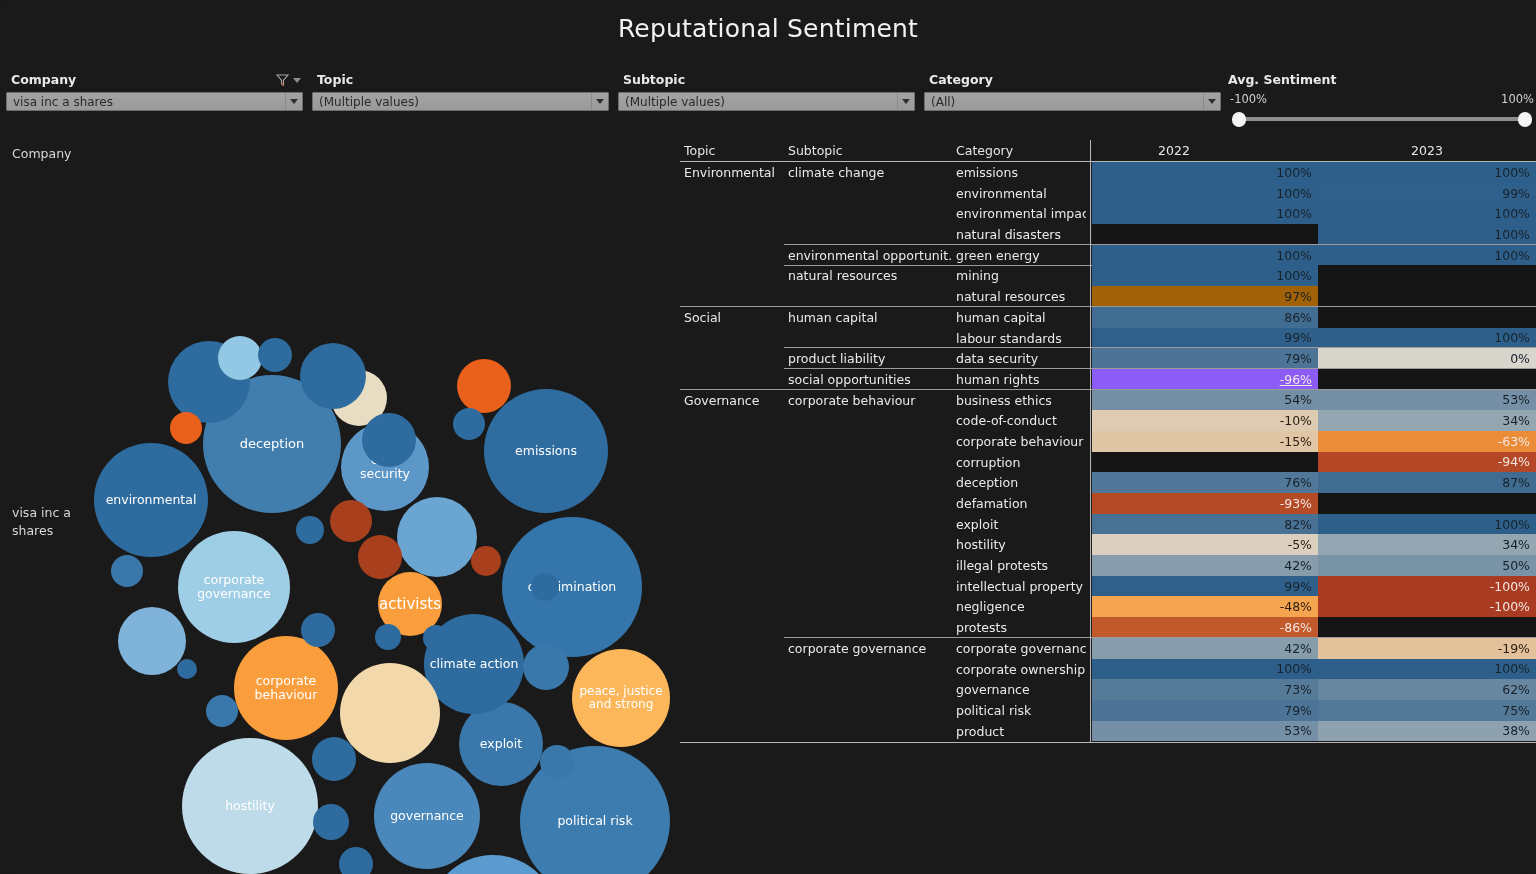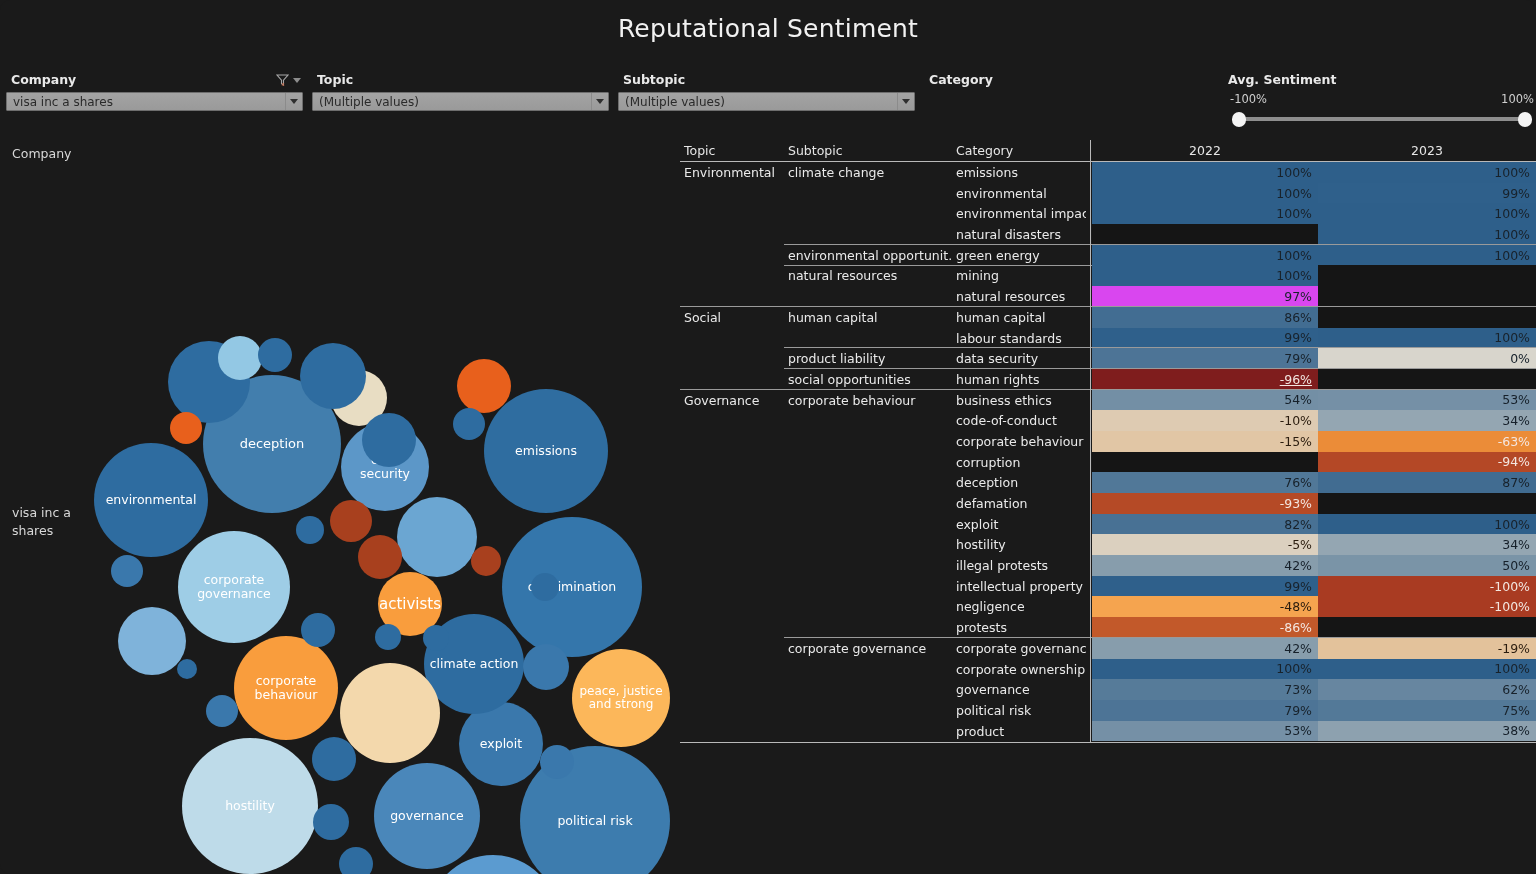--- a/index.html
+++ b/index.html
@@ -165,20 +165,24 @@
     <div class="filter" id="f2" style="left:618px;width:297px;">
       <div class="filter-label">Subtopic</div>
       <div class="filter-box">
         <span class="filter-value">(Multiple values)</span>
         <span class="filter-arrow"></span>
       </div>
     </div>
 
     <div class="filter" id="f3" style="left:924px;width:297px;">
       <div class="filter-label">Category</div>
+      <div class="filter-box">
+        <span class="filter-value">(All)</span>
+        <span class="filter-arrow"></span>
+      </div>
     </div>
   </div>
 
   <div class="slider-wrap">
     <div class="slider-title">Avg. Sentiment</div>
     <div class="slider-scale">
       <span class="slider-min">-100%</span>
       <span class="slider-max">100%</span>
     </div>
     <div class="slider-track-wrap">
@@ -264,21 +268,21 @@
         <div class="bubble" style="left: 423px; top: 485px; height: 26px; width: 26px; background: rgb(46, 108, 160);"></div>
         <div class="bubble" style="left: 296px; top: 376px; height: 28px; width: 28px; background: rgb(46, 108, 160);"></div>
       </div>
   </div>
 
   <div class="table-panel">
     <div class="thead" id="thead">
         <div class="th" style="left: 8px;">Topic</div>
         <div class="th" style="left: 112px;">Subtopic</div>
         <div class="th" style="left: 280px;">Category</div>
-        <div class="th" style="left: 529px; transform: translateX(-50%);">2022</div>
+        <div class="th" style="left: 498px; transform: translateX(-50%);">2022</div>
         <div class="th" style="left: 751px; transform: translateX(-50%);">2023</div>
         <div class="thead-rule"></div>
       </div>
     <div class="tbody" id="tbody" style="height: 579.6px;">
         <div class="trow">
           <div class="cell-topic">Environmental</div>
           <div class="cell-subtopic">climate change</div>
           <div class="cell-category">emissions</div>
           <div class="val y1" style="background: rgb(46, 95, 138); color: rgb(24, 34, 43);">100%</div>
           <div class="val y2" style="background: rgb(46, 95, 138); color: rgb(24, 34, 43);">100%</div>
@@ -317,21 +321,21 @@
           <div class="cell-topic"></div>
           <div class="cell-subtopic">natural resources</div>
           <div class="cell-category">mining</div>
           <div class="val y1" style="background: rgb(46, 95, 138); color: rgb(24, 34, 43);">100%</div>
           <div class="val y2 empty" style="background: rgb(21, 21, 21); color: transparent;"></div>
         </div>
         <div class="trow">
           <div class="cell-topic"></div>
           <div class="cell-subtopic"></div>
           <div class="cell-category">natural resources</div>
-          <div class="val y1" style="background: #d946ef; color: rgb(24, 34, 43);">97%</div>
+          <div class="val y1" style="background: #a16207; color: rgb(24, 34, 43);">97%</div>
           <div class="val y2 empty" style="background: rgb(21, 21, 21); color: transparent;"></div>
         </div>
         <div class="grp-rule full" style="top: 143.9px;"></div>
         <div class="trow">
           <div class="cell-topic">Social</div>
           <div class="cell-subtopic">human capital</div>
           <div class="cell-category">human capital</div>
           <div class="val y1" style="background: rgb(66, 109, 146); color: rgb(24, 34, 43);">86%</div>
           <div class="val y2 empty" style="background: rgb(21, 21, 21); color: transparent;"></div>
         </div>
@@ -348,21 +352,21 @@
           <div class="cell-subtopic">product liability</div>
           <div class="cell-category">data security</div>
           <div class="val y1" style="background: rgb(77, 116, 150); color: rgb(24, 34, 43);">79%</div>
           <div class="val y2" style="background: rgb(216, 213, 204); color: rgb(22, 32, 42);">0%</div>
         </div>
         <div class="grp-rule" style="top: 206px;"></div>
         <div class="trow">
           <div class="cell-topic"></div>
           <div class="cell-subtopic">social opportunities</div>
           <div class="cell-category">human rights</div>
-          <div class="val y1" style="background: #7f1d1d; color: rgb(243, 230, 224); text-decoration: underline;">-96%</div>
+          <div class="val y1" style="background: #8b5cf6; color: rgb(243, 230, 224); text-decoration: underline;">-96%</div>
           <div class="val y2 empty" style="background: rgb(21, 21, 21); color: transparent;"></div>
         </div>
         <div class="grp-rule full" style="top: 226.7px;"></div>
         <div class="trow">
           <div class="cell-topic">Governance</div>
           <div class="cell-subtopic">corporate behaviour</div>
           <div class="cell-category">business ethics</div>
           <div class="val y1" style="background: rgb(115, 143, 165); color: rgb(22, 32, 42);">54%</div>
           <div class="val y2" style="background: rgb(117, 144, 166); color: rgb(22, 32, 42);">53%</div>
         </div>

